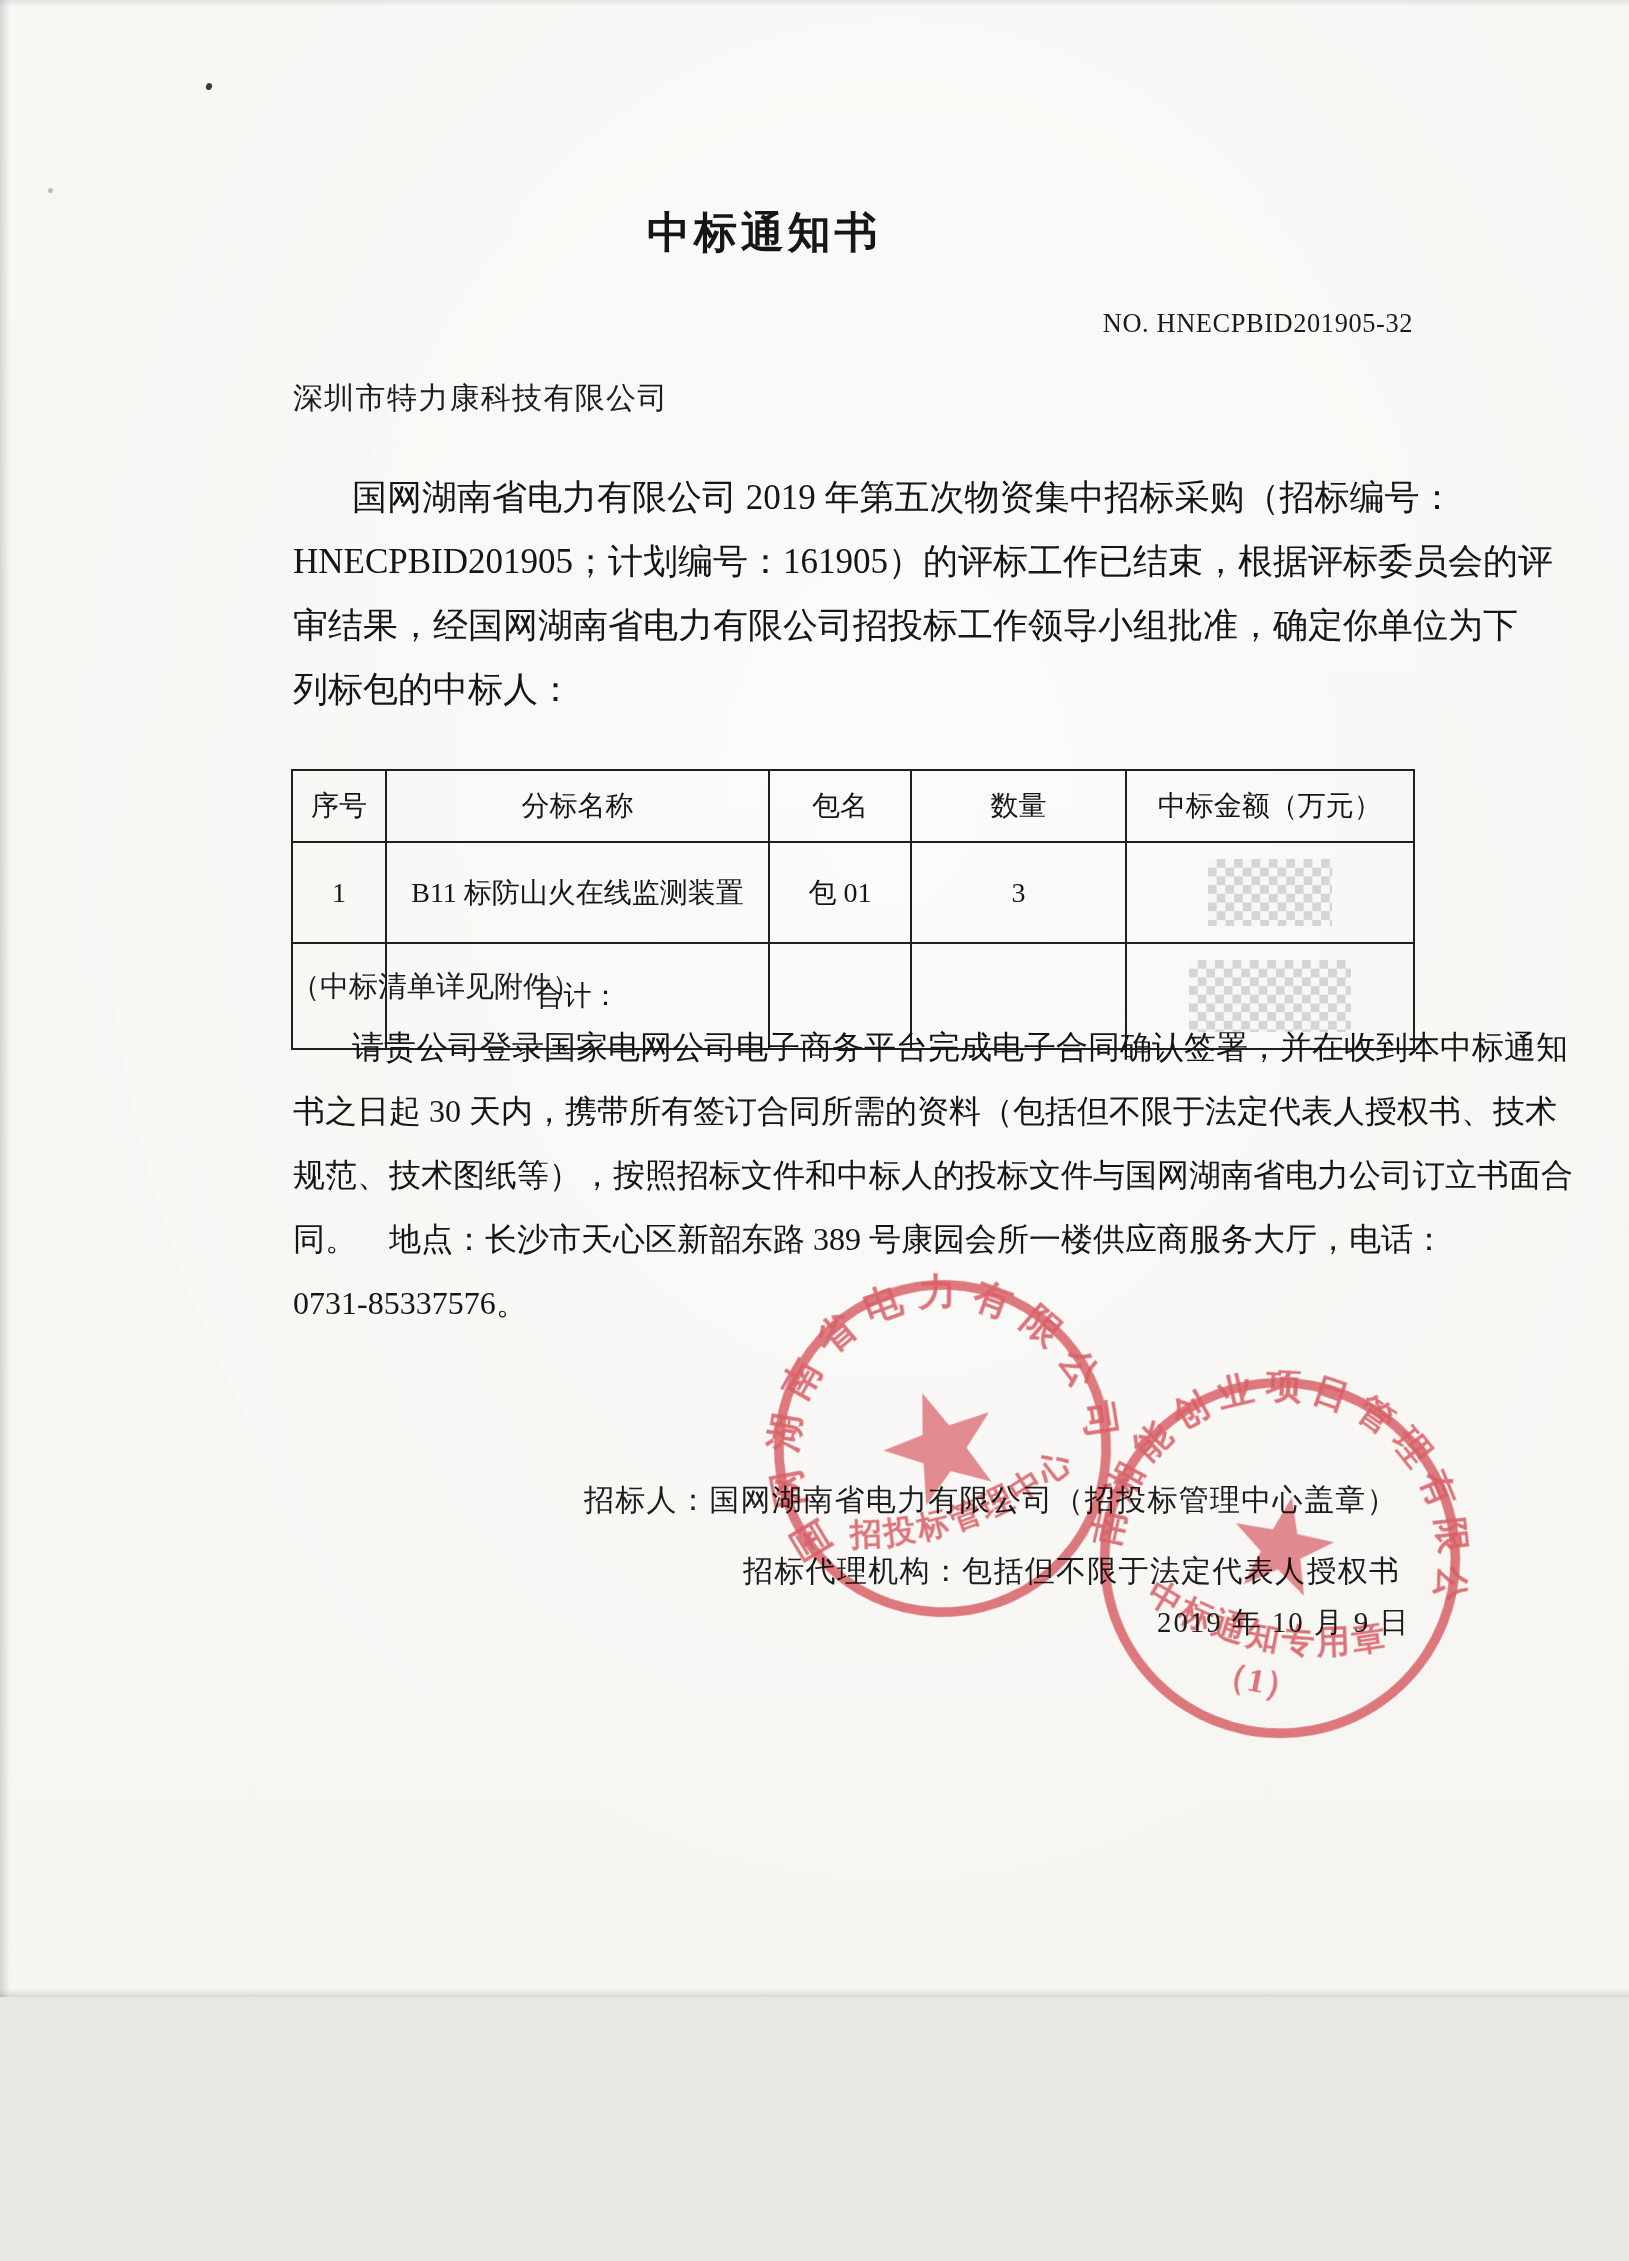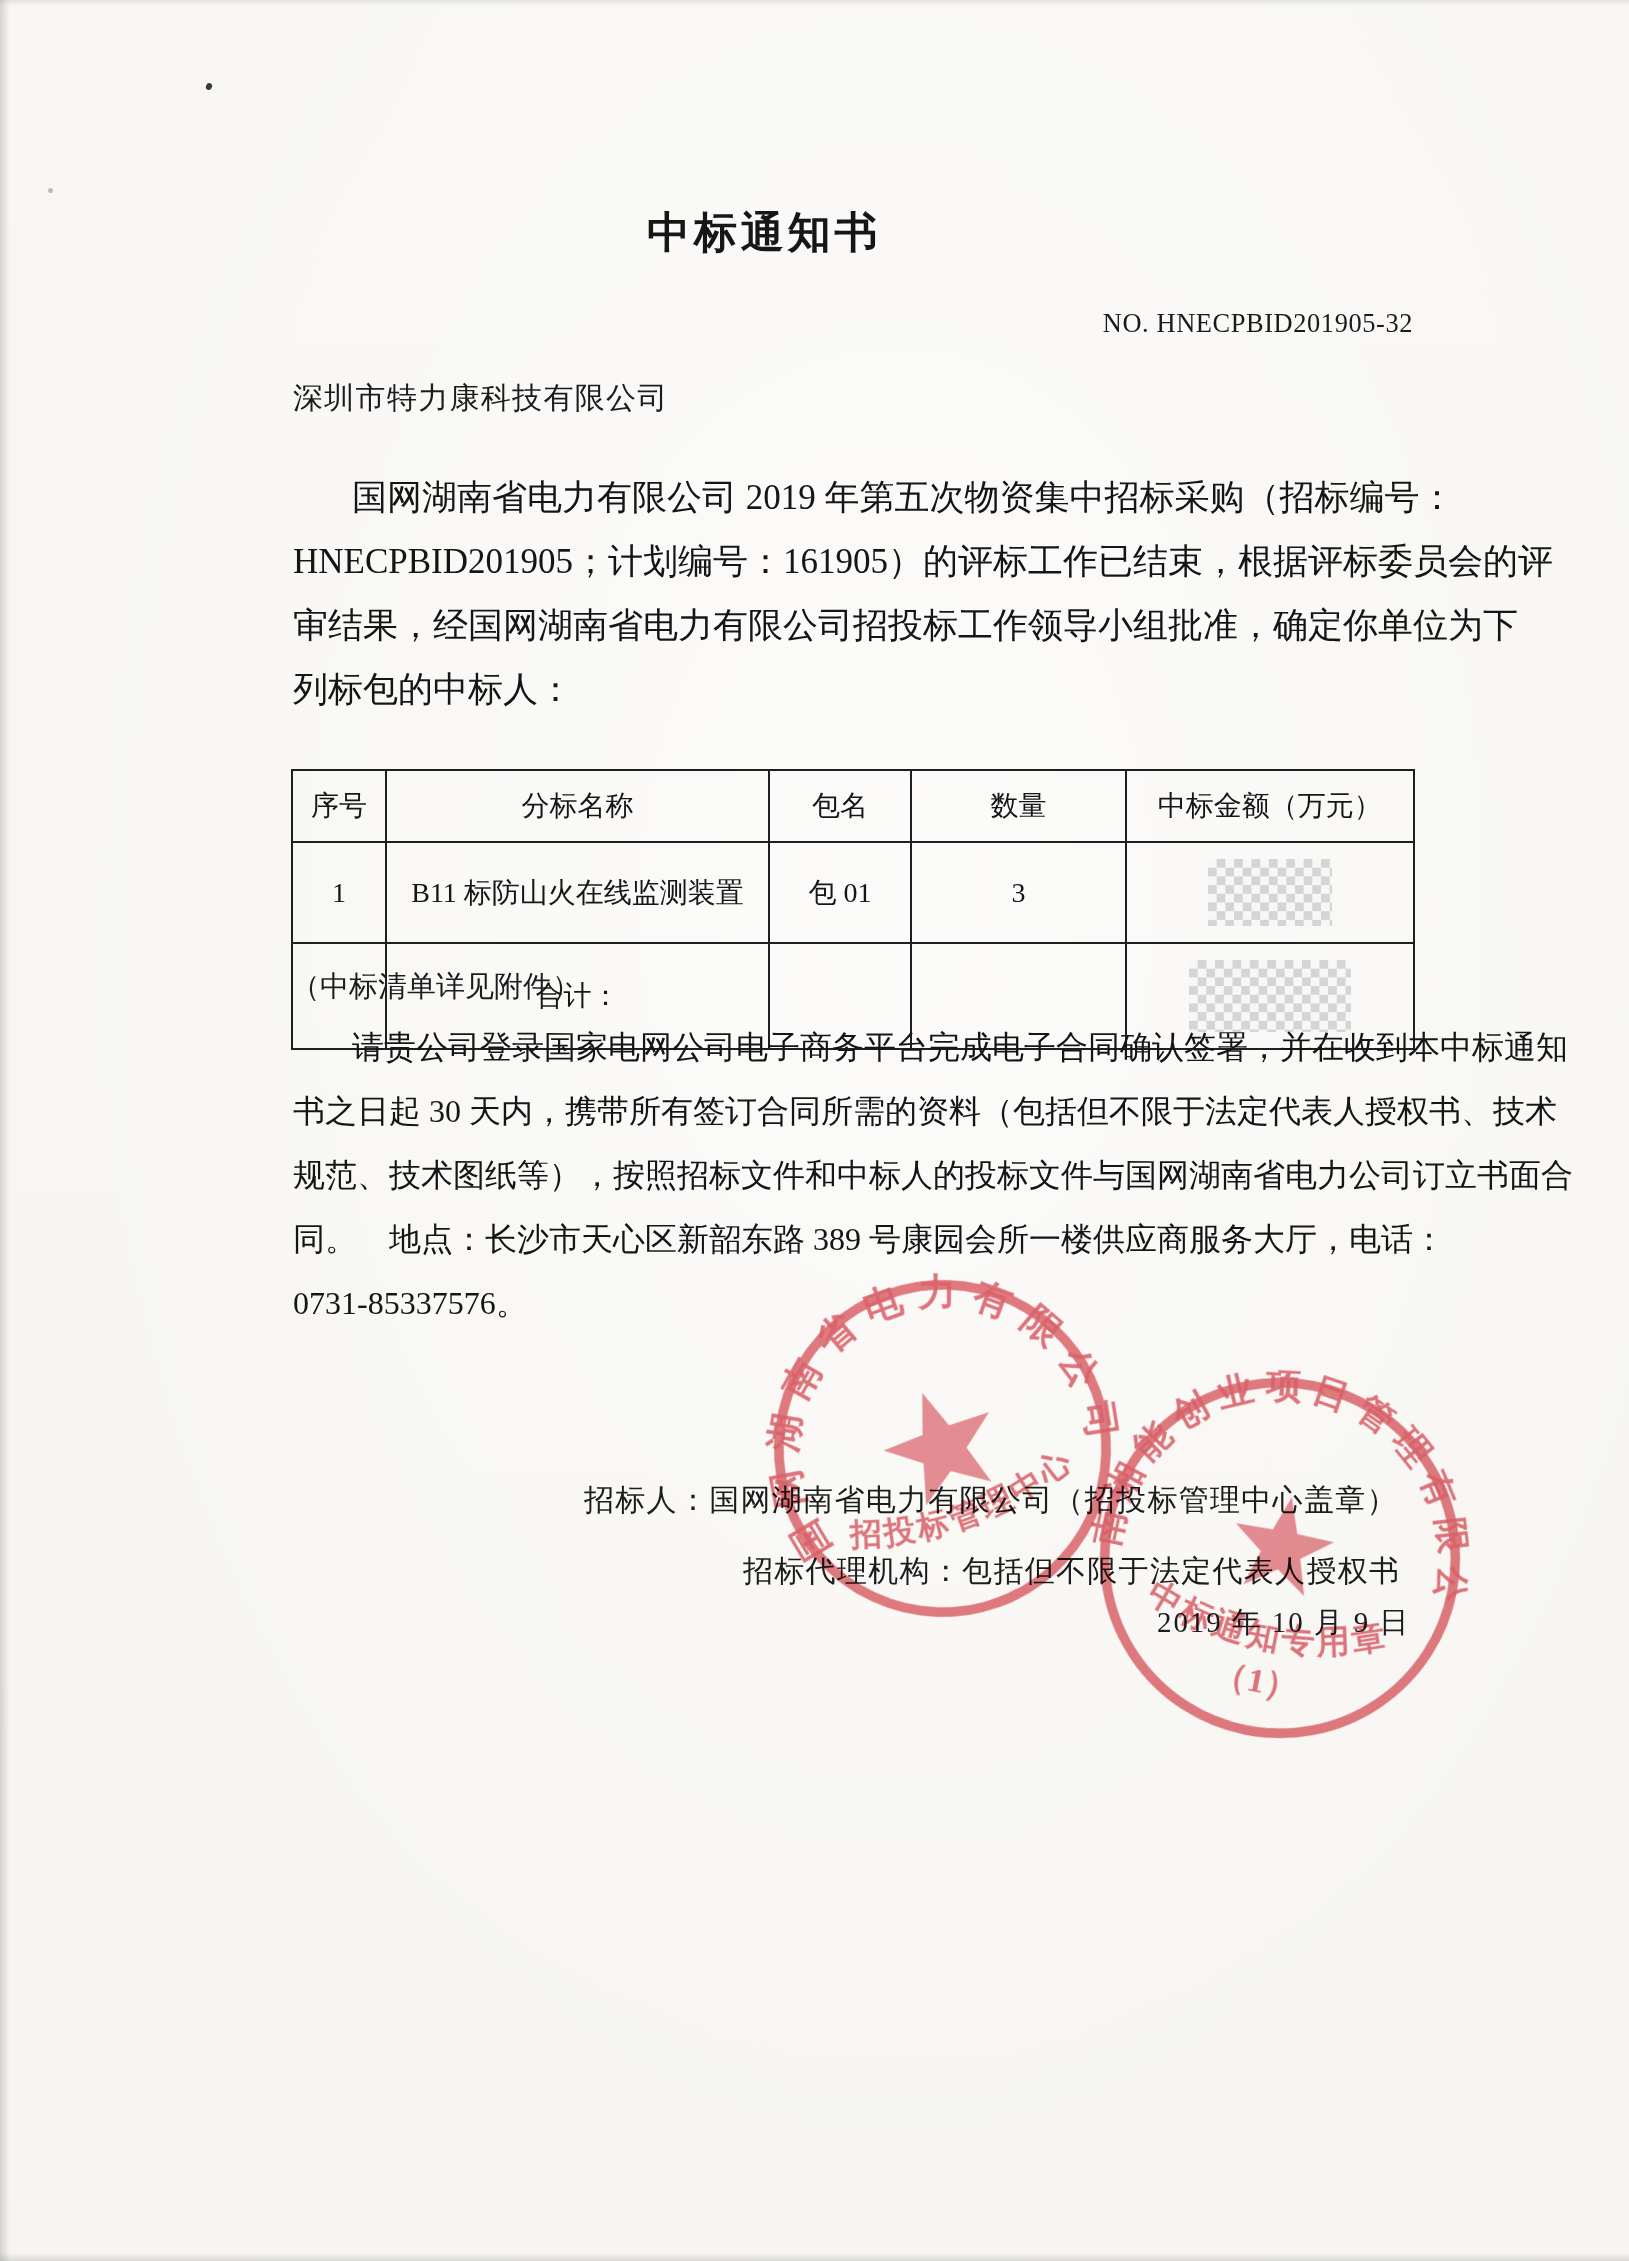--- a/index.html
+++ b/index.html
@@ -2,21 +2,21 @@
 <html style="font-size:10.3px"><head>
 <meta charset="utf-8">
 <style>
   html,body{margin:0;padding:0;}
   body{
     width:1630px;height:2261px;
     background:#e9e7e3;
     font-family:"Liberation Serif","DejaVu Serif",serif;
   }
   .page{
-    position:relative;width:1630px;height:2261px;overflow:hidden;
+    position:relative;width:1630px;height:1997px;overflow:hidden;
     background:
       radial-gradient(ellipse at 55% 40%, rgba(255,255,255,.55), rgba(0,0,0,0) 70%),
       linear-gradient(#f8f7f4,#f6f5f1);
     color:#1c1c1c;
   }
   .edge-left{position:absolute;left:0;top:0;width:10.3px;height:100%;
     background:linear-gradient(to right, rgba(90,90,90,.22), rgba(0,0,0,0));}
   .edge-top{position:absolute;left:0;top:0;width:100%;height:6.4px;
     background:linear-gradient(to bottom, rgba(120,120,120,.16), rgba(0,0,0,0));}
   .edge-bottom{position:absolute;left:0;bottom:0;width:100%;height:7.7px;

